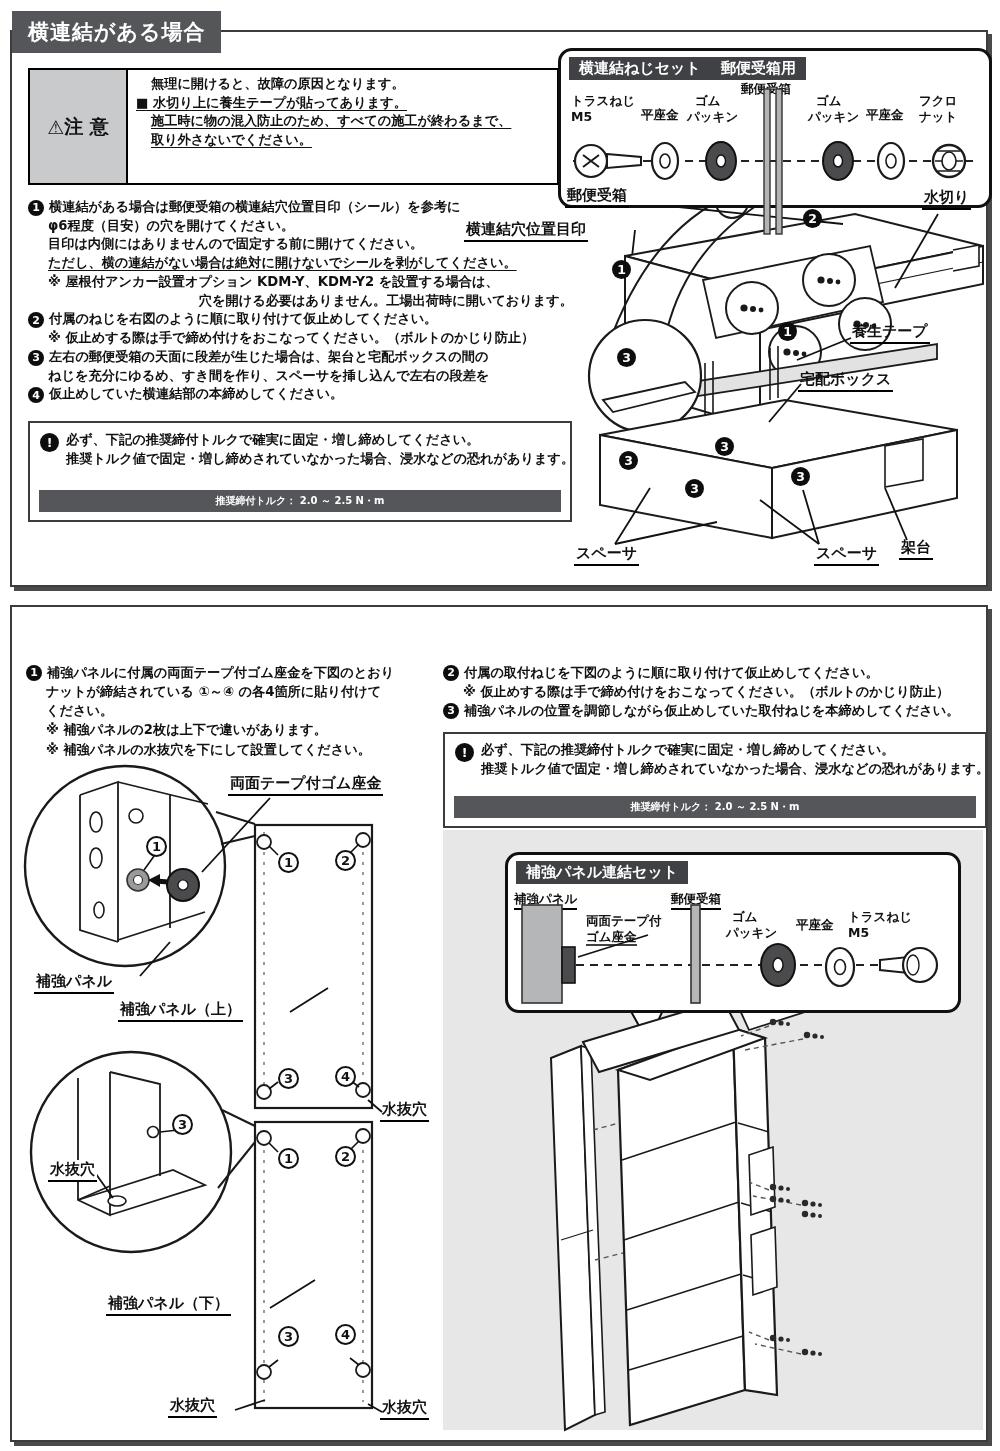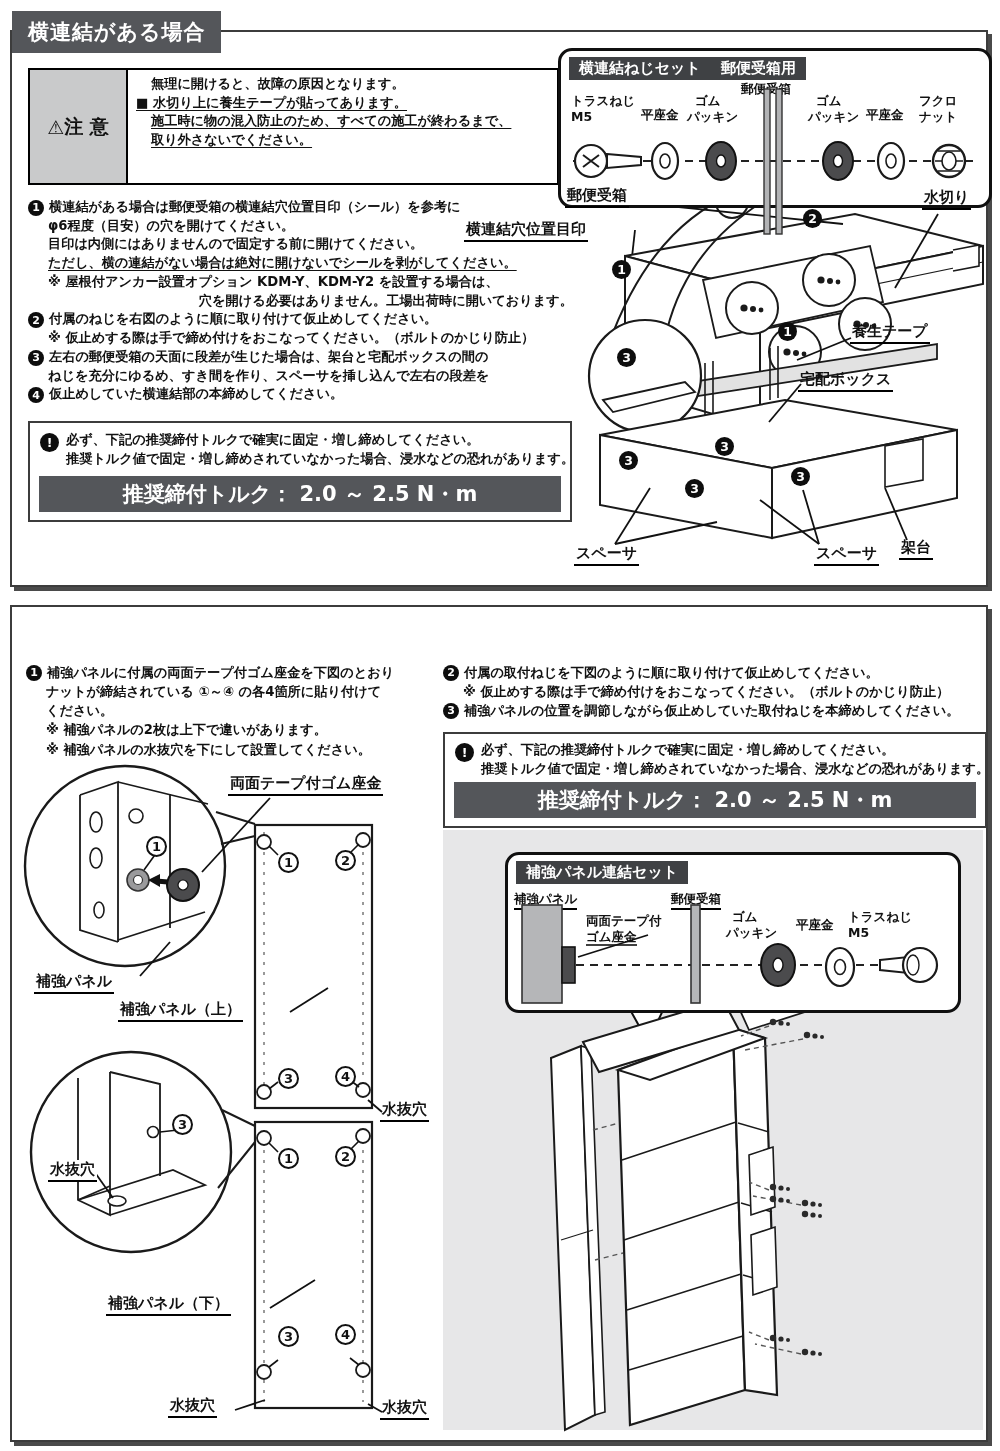--- a/index.html
+++ b/index.html
@@ -20,21 +20,21 @@
   .bdg-in{display:inline-flex;width:16px;height:16px;border-radius:50%;background:#0d0d0d;color:#fff;
        font-size:11px;font-weight:bold;align-items:center;justify-content:center;margin:2px 5px 0 0;flex:none;}
   .cnm{position:absolute;width:21px;height:21px;border-radius:50%;background:#fff;border:2px solid #111;
        color:#111;font-size:13px;font-weight:bold;display:flex;align-items:center;justify-content:center;
        box-sizing:border-box;z-index:5;}
   .cautionbox{position:absolute;border:2.5px solid #000;display:flex;background:#fff;}
   .cautioncell{width:96px;background:#c9cacb;border-right:2.5px solid #000;display:flex;
        align-items:center;justify-content:center;font-size:19px;font-weight:bold;flex:none;}
   .warnbox{position:absolute;border:2.5px solid #3c3c3c;background:#fff;}
   .torquebar{position:absolute;left:9px;right:9px;bottom:8px;background:#54565a;color:#fff;
-       text-align:center;font-weight:bold;font-size:21px;padding:4px 8px;}
+       text-align:center;font-weight:bold;font-size:10px;padding:4px 8px;}
   .kitbox{position:absolute;background:#fff;border:3px solid #101010;border-radius:14px;z-index:4;}
   .darklab{position:absolute;background:#3f4144;color:#fff;font-weight:bold;font-size:15px;
        padding:2px 10px;white-space:nowrap;}
   .klabel{position:absolute;font-size:12.5px;font-weight:bold;line-height:1.25;white-space:nowrap;}
   .dlabel{position:absolute;font-size:15px;font-weight:bold;white-space:nowrap;
        border-bottom:2px solid #000;padding:0 2px 1px 2px;z-index:6;background:transparent;}
   .grayarea{position:absolute;background:#e7e7e8;}
   svg{position:absolute;overflow:visible;}
   .s2txt{font-size:13.2px;line-height:1.45;font-weight:bold;}
 </style>

